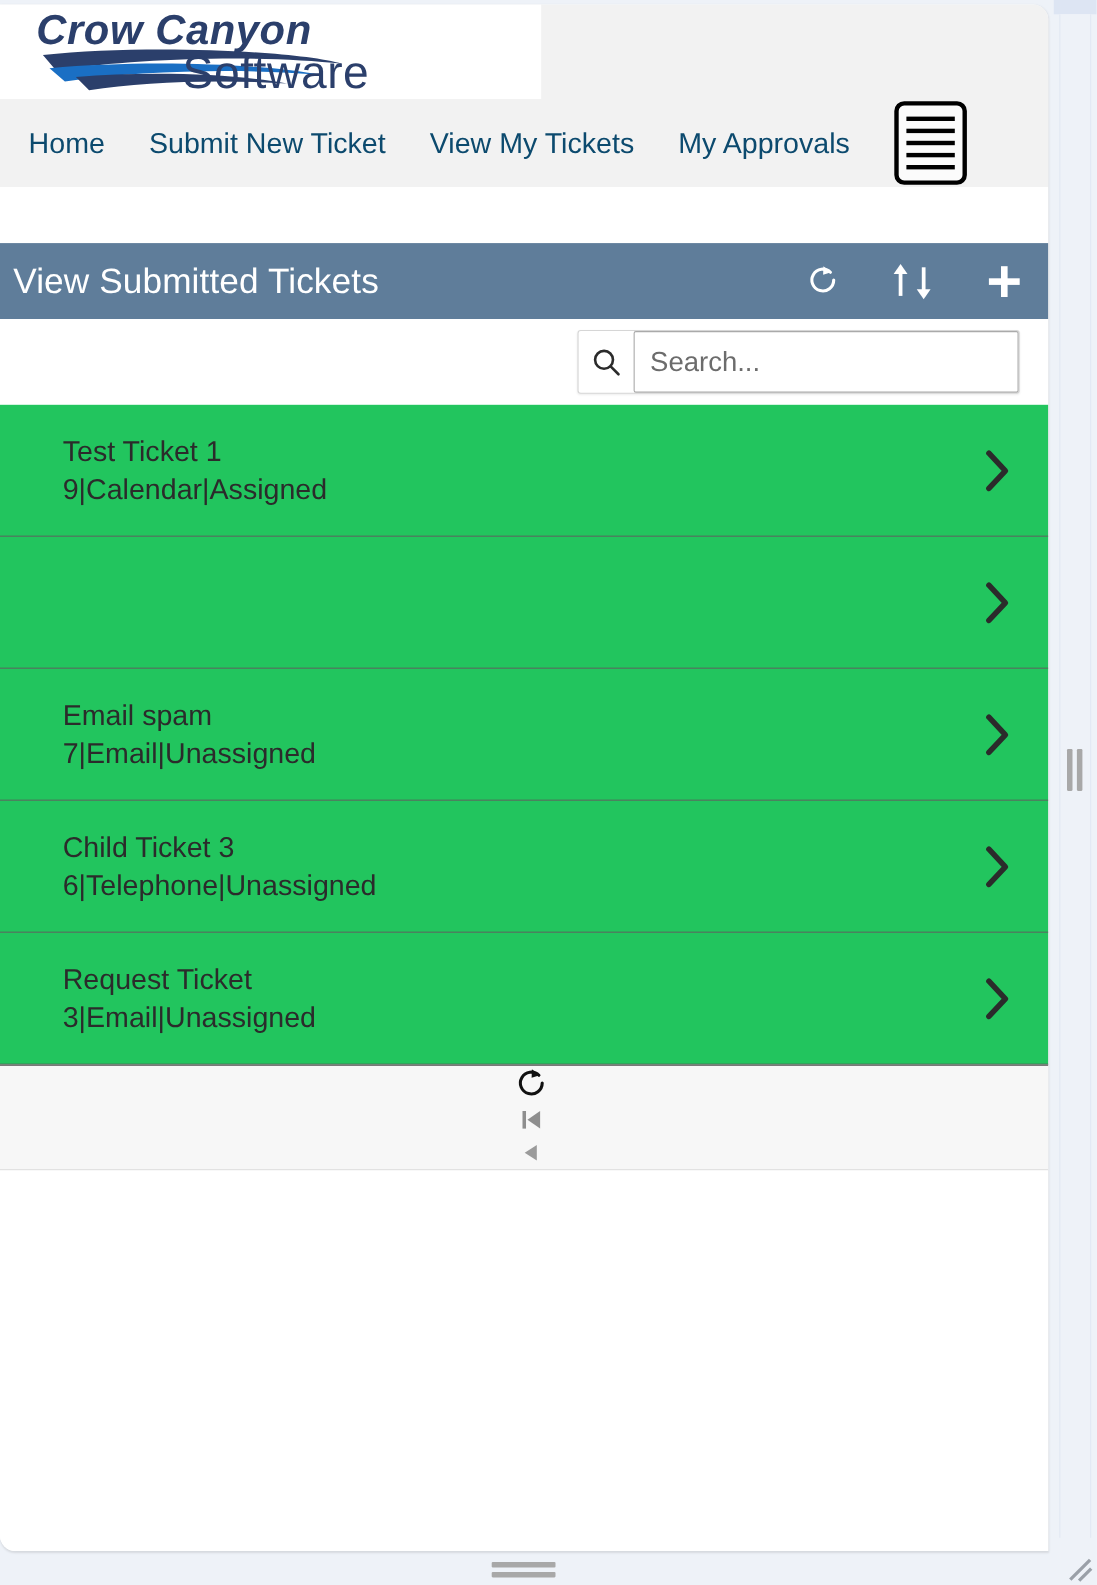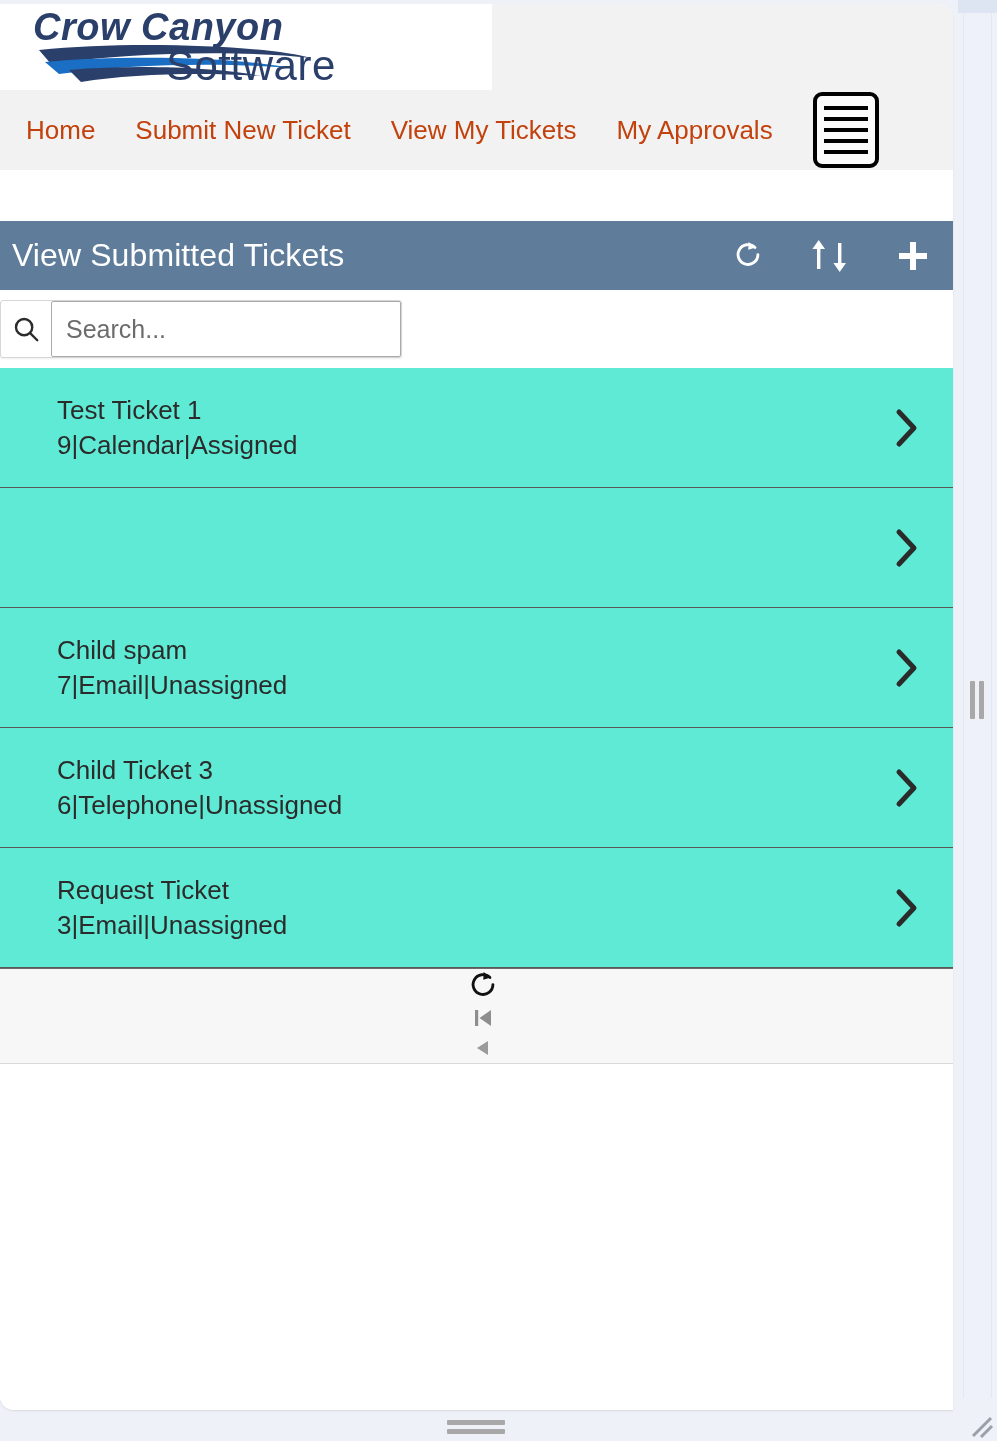--- a/index.html
+++ b/index.html
@@ -72,21 +72,21 @@
   .logo-svg { display: block; }
 
   
   .navbar {
     position: absolute; left: 0; top: 86px; width: 953px; height: 80px;
     background: #f2f2f2;
     display: flex; align-items: center;
     padding-left: 6px;
   }
   .nav-link {
-    font-size: 26px; color: #c2410c;
+    font-size: 26px; color: #0c4a6e;
     padding: 0 20px;
     white-space: nowrap;
     cursor: pointer;
     line-height: 1;
   }
   .hamburger-btn {
     margin-left: 20px;
     width: 66px; height: 76px;
     border: 4px solid #000; border-radius: 9px;
     background: #fbfbfb;
@@ -115,21 +115,21 @@
     color: #ffffff; font-size: 32px; font-weight: 400;
     letter-spacing: 0.1px; white-space: nowrap;
   }
   .wp-actions { margin-left: auto; display: flex; align-items: center; gap: 42px; }
   .wp-actions .act { cursor: pointer; display: flex; align-items: center; justify-content: center; }
 
   
   .search-row {
     position: absolute; left: 0; top: 286px; width: 953px; height: 78px;
     background: #ffffff;
-    display: flex; justify-content: flex-start; align-items: center;
+    display: flex; justify-content: flex-end; align-items: center;
     padding-right: 26px;
   }
   .search-wrap {
     display: flex; align-items: stretch;
     border: 1px solid #d6d6d6; border-radius: 3px;
     background: #fff; height: 58px;
     box-shadow: 0 1px 2px rgba(0,0,0,0.07);
   }
   .search-icon-cell {
     width: 50px; display: flex; align-items: center; justify-content: center;
@@ -145,21 +145,21 @@
   }
   .search-input::placeholder { color: #6c6c6c; }
 
   
   .ticket-list { position: absolute; left: 0; top: 364px; width: 953px; }
   .ticket-row {
     height: 120px;
     border-bottom: 1px solid #5a5a5a;
     display: flex; align-items: center;
     padding: 0 24px 0 57px;
-    background: #5eead4;
+    background: #22c55e;
     cursor: pointer;
   }
   .ticket-texts { display: flex; flex-direction: column; justify-content: center; gap: 6px; }
   .ticket-title { font-size: 26px; color: #2b2b2b; line-height: 1.1; }
   .ticket-meta  { font-size: 26px; color: #2b2b2b; line-height: 1.1; }
   .chev { margin-left: auto; display: flex; align-items: center; justify-content: center; width: 46px; }
 
   
   .pager {
     position: absolute; left: 0; top: 964px; width: 953px; height: 96px;
@@ -298,21 +298,21 @@
       <div class="ticket-row">
         <span class="chev">
           <svg width="30" height="46" viewBox="0 0 30 46" fill="none" stroke="#2b2b2b" stroke-width="5" stroke-linecap="round" stroke-linejoin="round">
             <polyline points="8,7 23,23 8,39"></polyline>
           </svg>
         </span>
       </div>
 
       <div class="ticket-row">
         <div class="ticket-texts">
-          <div class="ticket-title">Child spam</div>
+          <div class="ticket-title">Email spam</div>
           <div class="ticket-meta">7|Email|Unassigned</div>
         </div>
         <span class="chev">
           <svg width="30" height="46" viewBox="0 0 30 46" fill="none" stroke="#2b2b2b" stroke-width="5" stroke-linecap="round" stroke-linejoin="round">
             <polyline points="8,7 23,23 8,39"></polyline>
           </svg>
         </span>
       </div>
 
       <div class="ticket-row">

